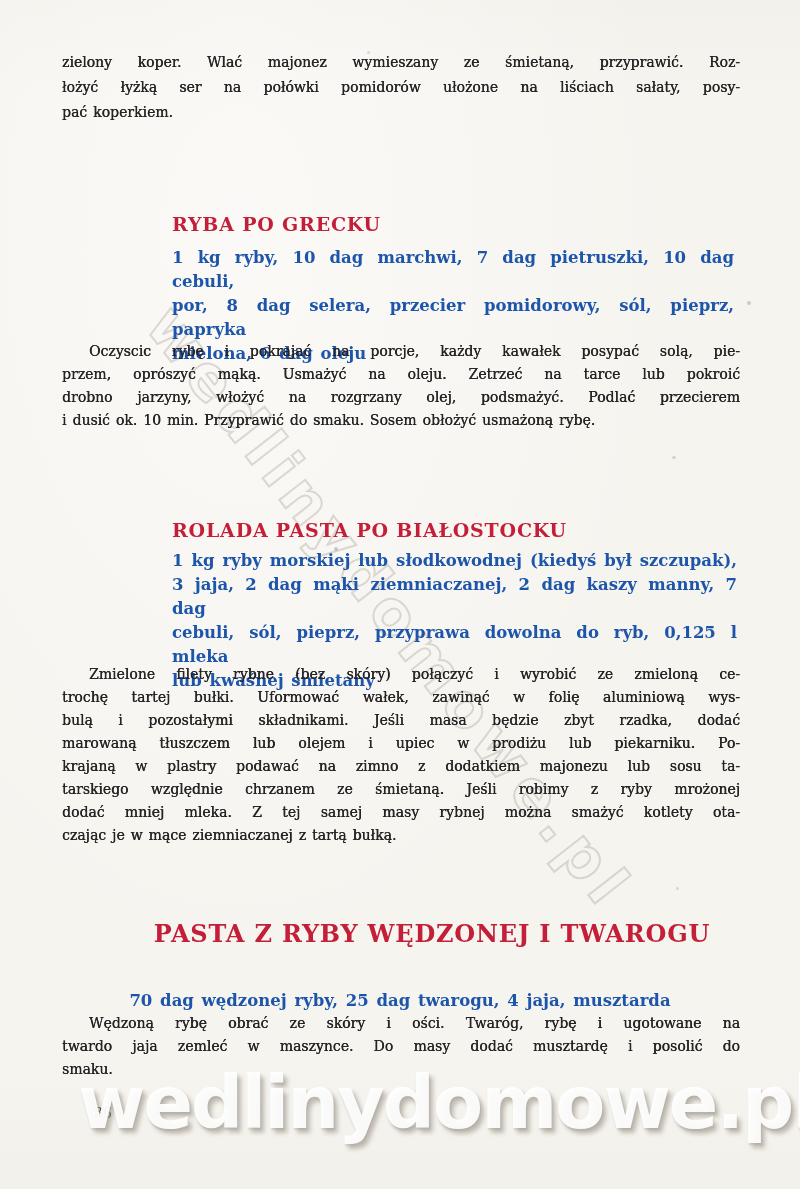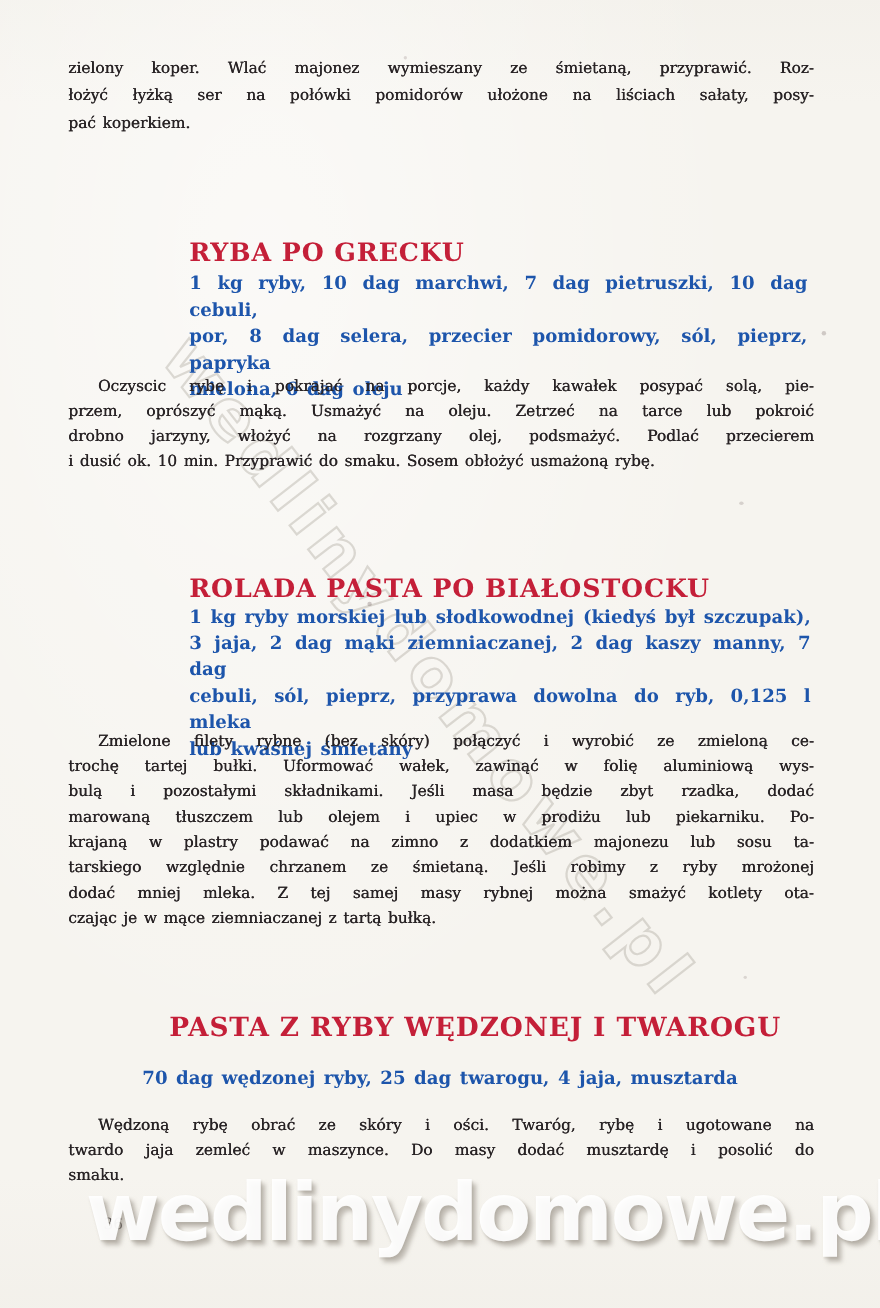--- a/index.html
+++ b/index.html
@@ -23,21 +23,21 @@
     color: var(--body-ink, #282325);
     text-shadow: 0.3px 0 0 currentColor;
     word-spacing: 1.5px;
   }
   .para.intro { line-height: 25px; }
   .jline { text-align: justify; text-align-last: justify; white-space: normal; }
   .jline.last { text-align-last: left; }
   .para.indented .jline:first-child { text-indent: 27px; }
   
   .title {
-    font-size: 23px;
+    font-size: 19px;
     font-weight: bold;
     color: var(--heading-red, #c41f38);
     letter-spacing: 0.8px;
     white-space: nowrap;
   }
   
   .ingredients {
     font-size: 16.5px;
     font-weight: bold;
     line-height: 24px;
@@ -133,21 +133,21 @@
         <div class="jline">marowaną tłuszczem lub olejem i upiec w prodiżu lub piekarniku. Po-</div>
         <div class="jline">krajaną w plastry podawać na zimno z dodatkiem majonezu lub sosu ta-</div>
         <div class="jline">tarskiego względnie chrzanem ze śmietaną. Jeśli robimy z ryby mrożonej</div>
         <div class="jline">dodać mniej mleka. Z tej samej masy rybnej można smażyć kotlety ota-</div>
         <div class="jline last">czając je w mące ziemniaczanej z tartą bułką.</div>
       </div>
   </section>
 
   <section>
     <h2 class="block title centered-block" style="top:919px; font-size:24px; margin:0;padding-left:32px;">PASTA Z RYBY WĘDZONEJ I TWAROGU</h2>
-    <div class="block ingredients centered-block" style="top:968px;">
+    <div class="block ingredients centered-block" style="top:989px;">
         <div class="jline last">70 dag wędzonej ryby, 25 dag twarogu, 4 jaja, musztarda</div>
       </div>
     <div class="block para indented" style="left:62px; top:1012px; width:678px;">
         <div class="jline">Wędzoną rybę obrać ze skóry i ości. Twaróg, rybę i ugotowane na</div>
         <div class="jline">twardo jaja zemleć w maszynce. Do masy dodać musztardę i posolić do</div>
         <div class="jline last">smaku.</div>
       </div>
   </section>
 
   <div class="block pagenum" style="left:54px; top:1105px;">36</div>

